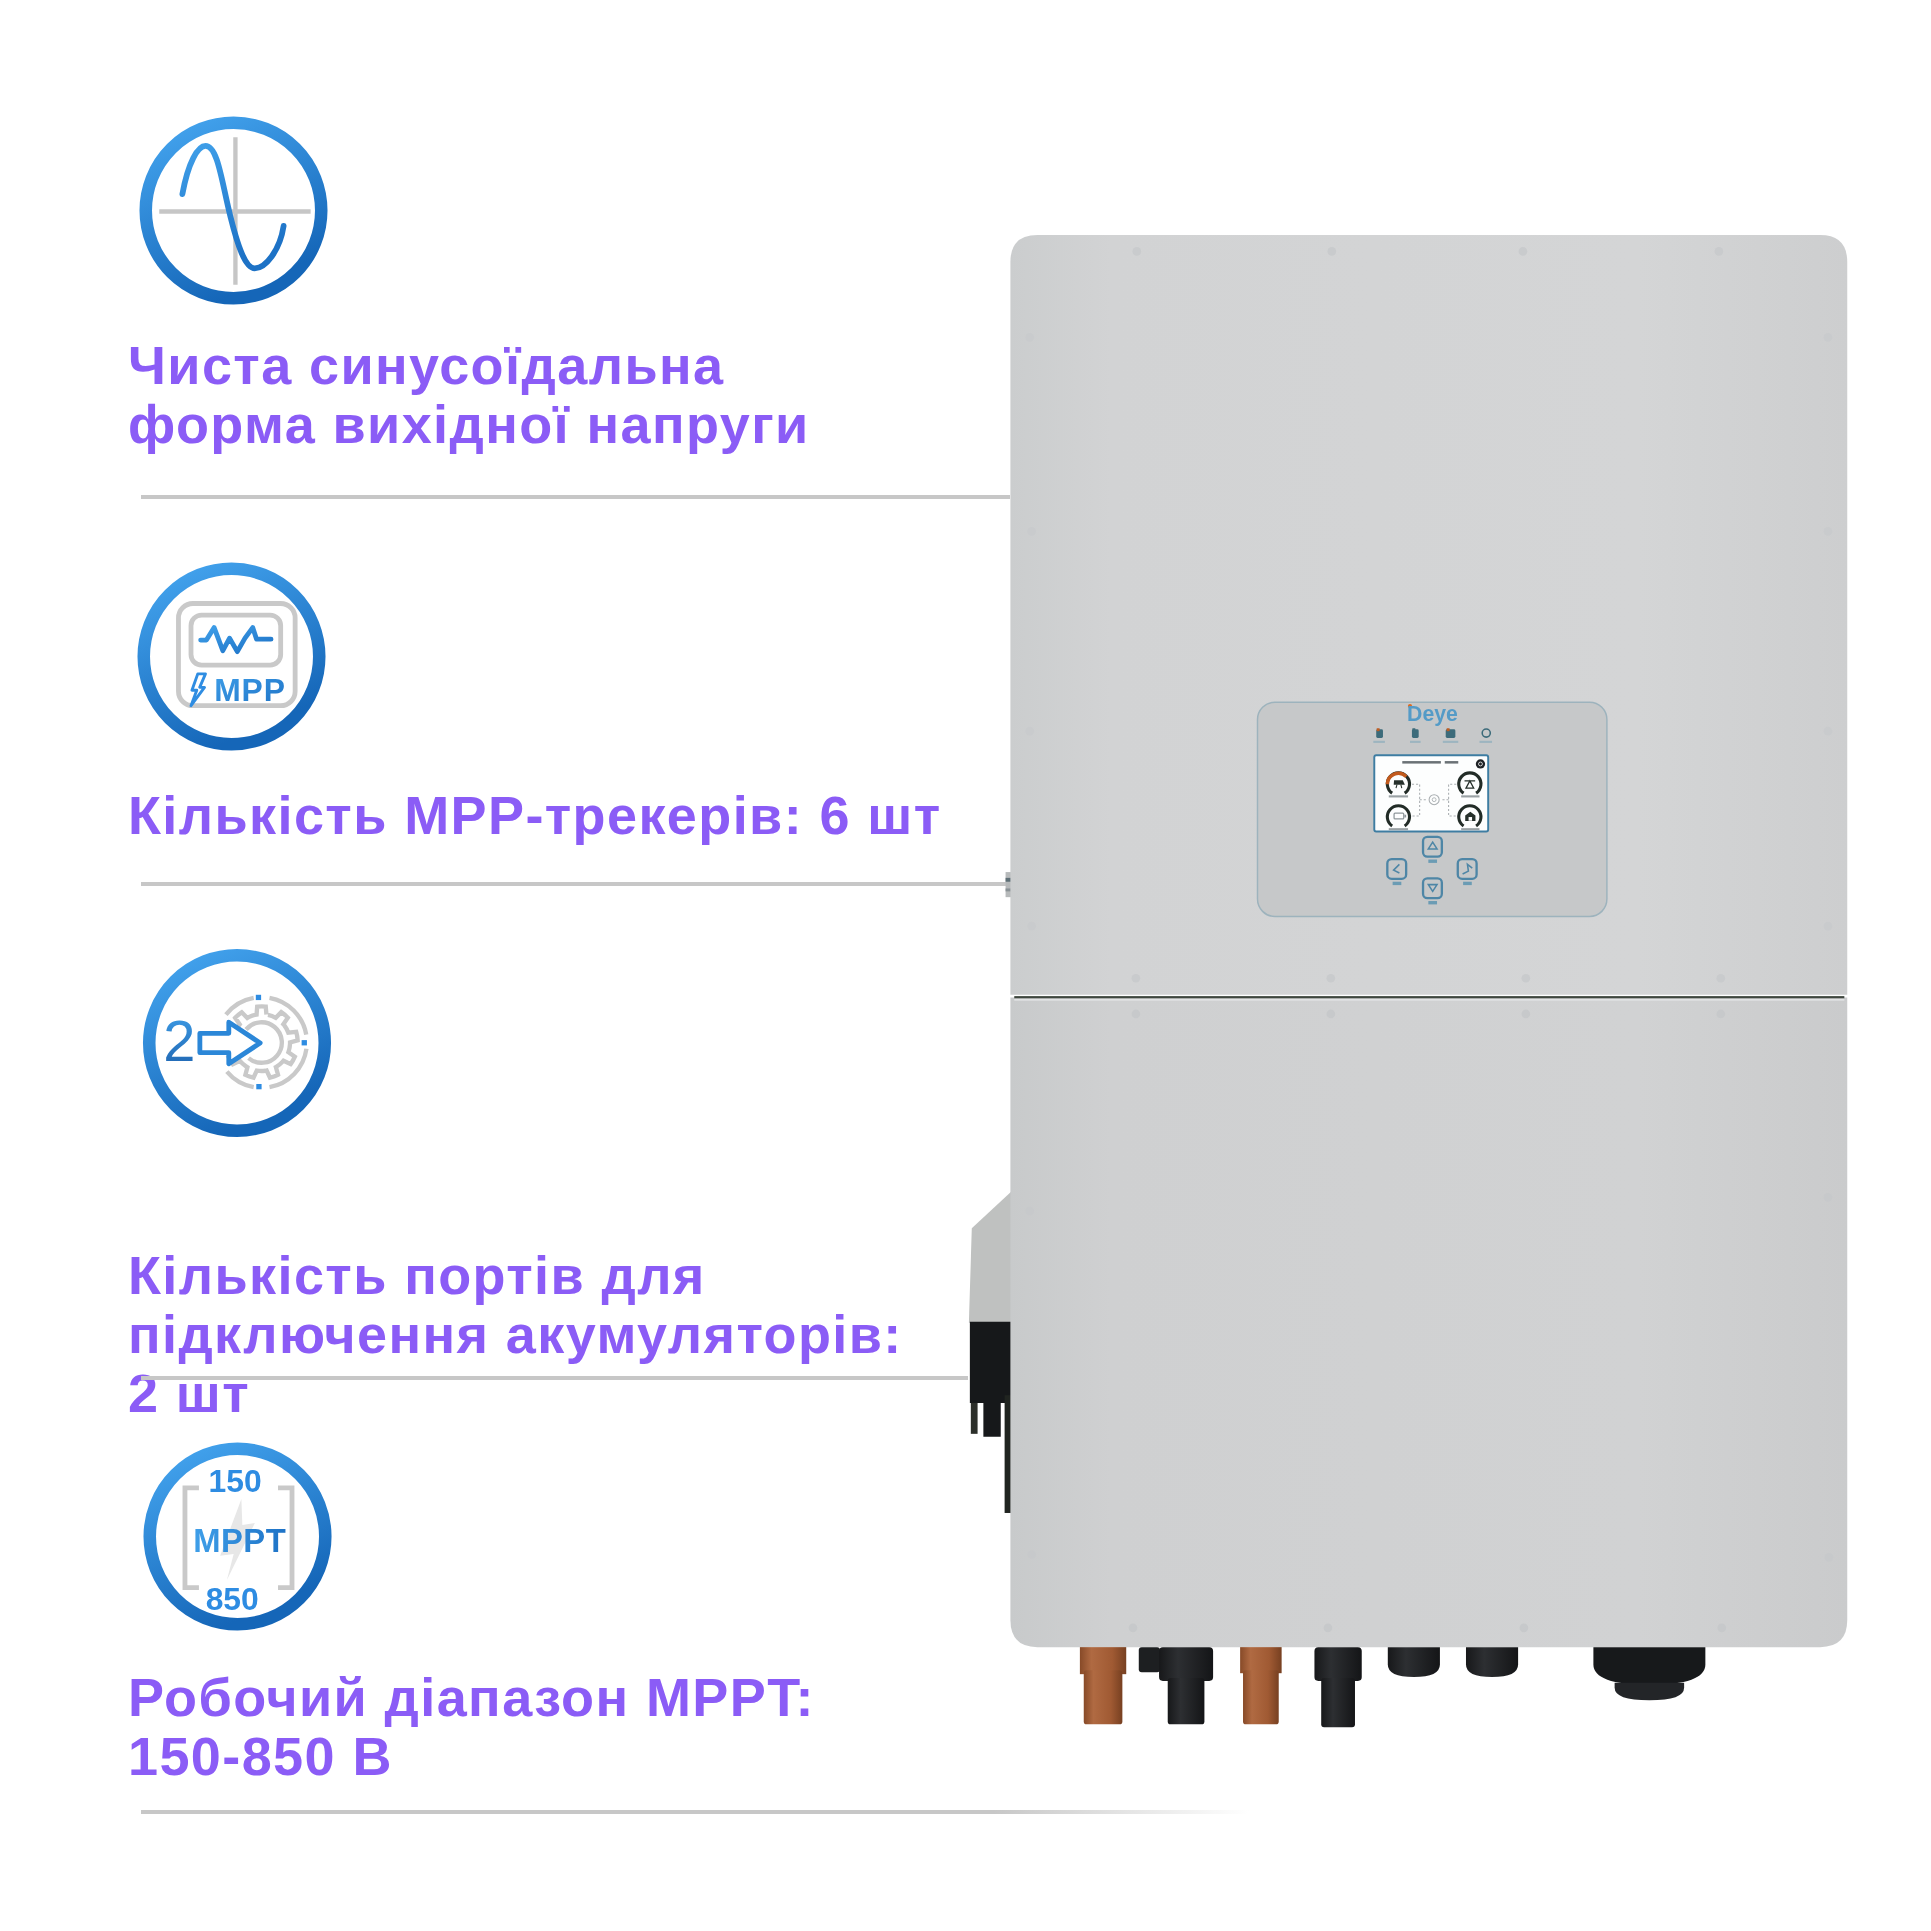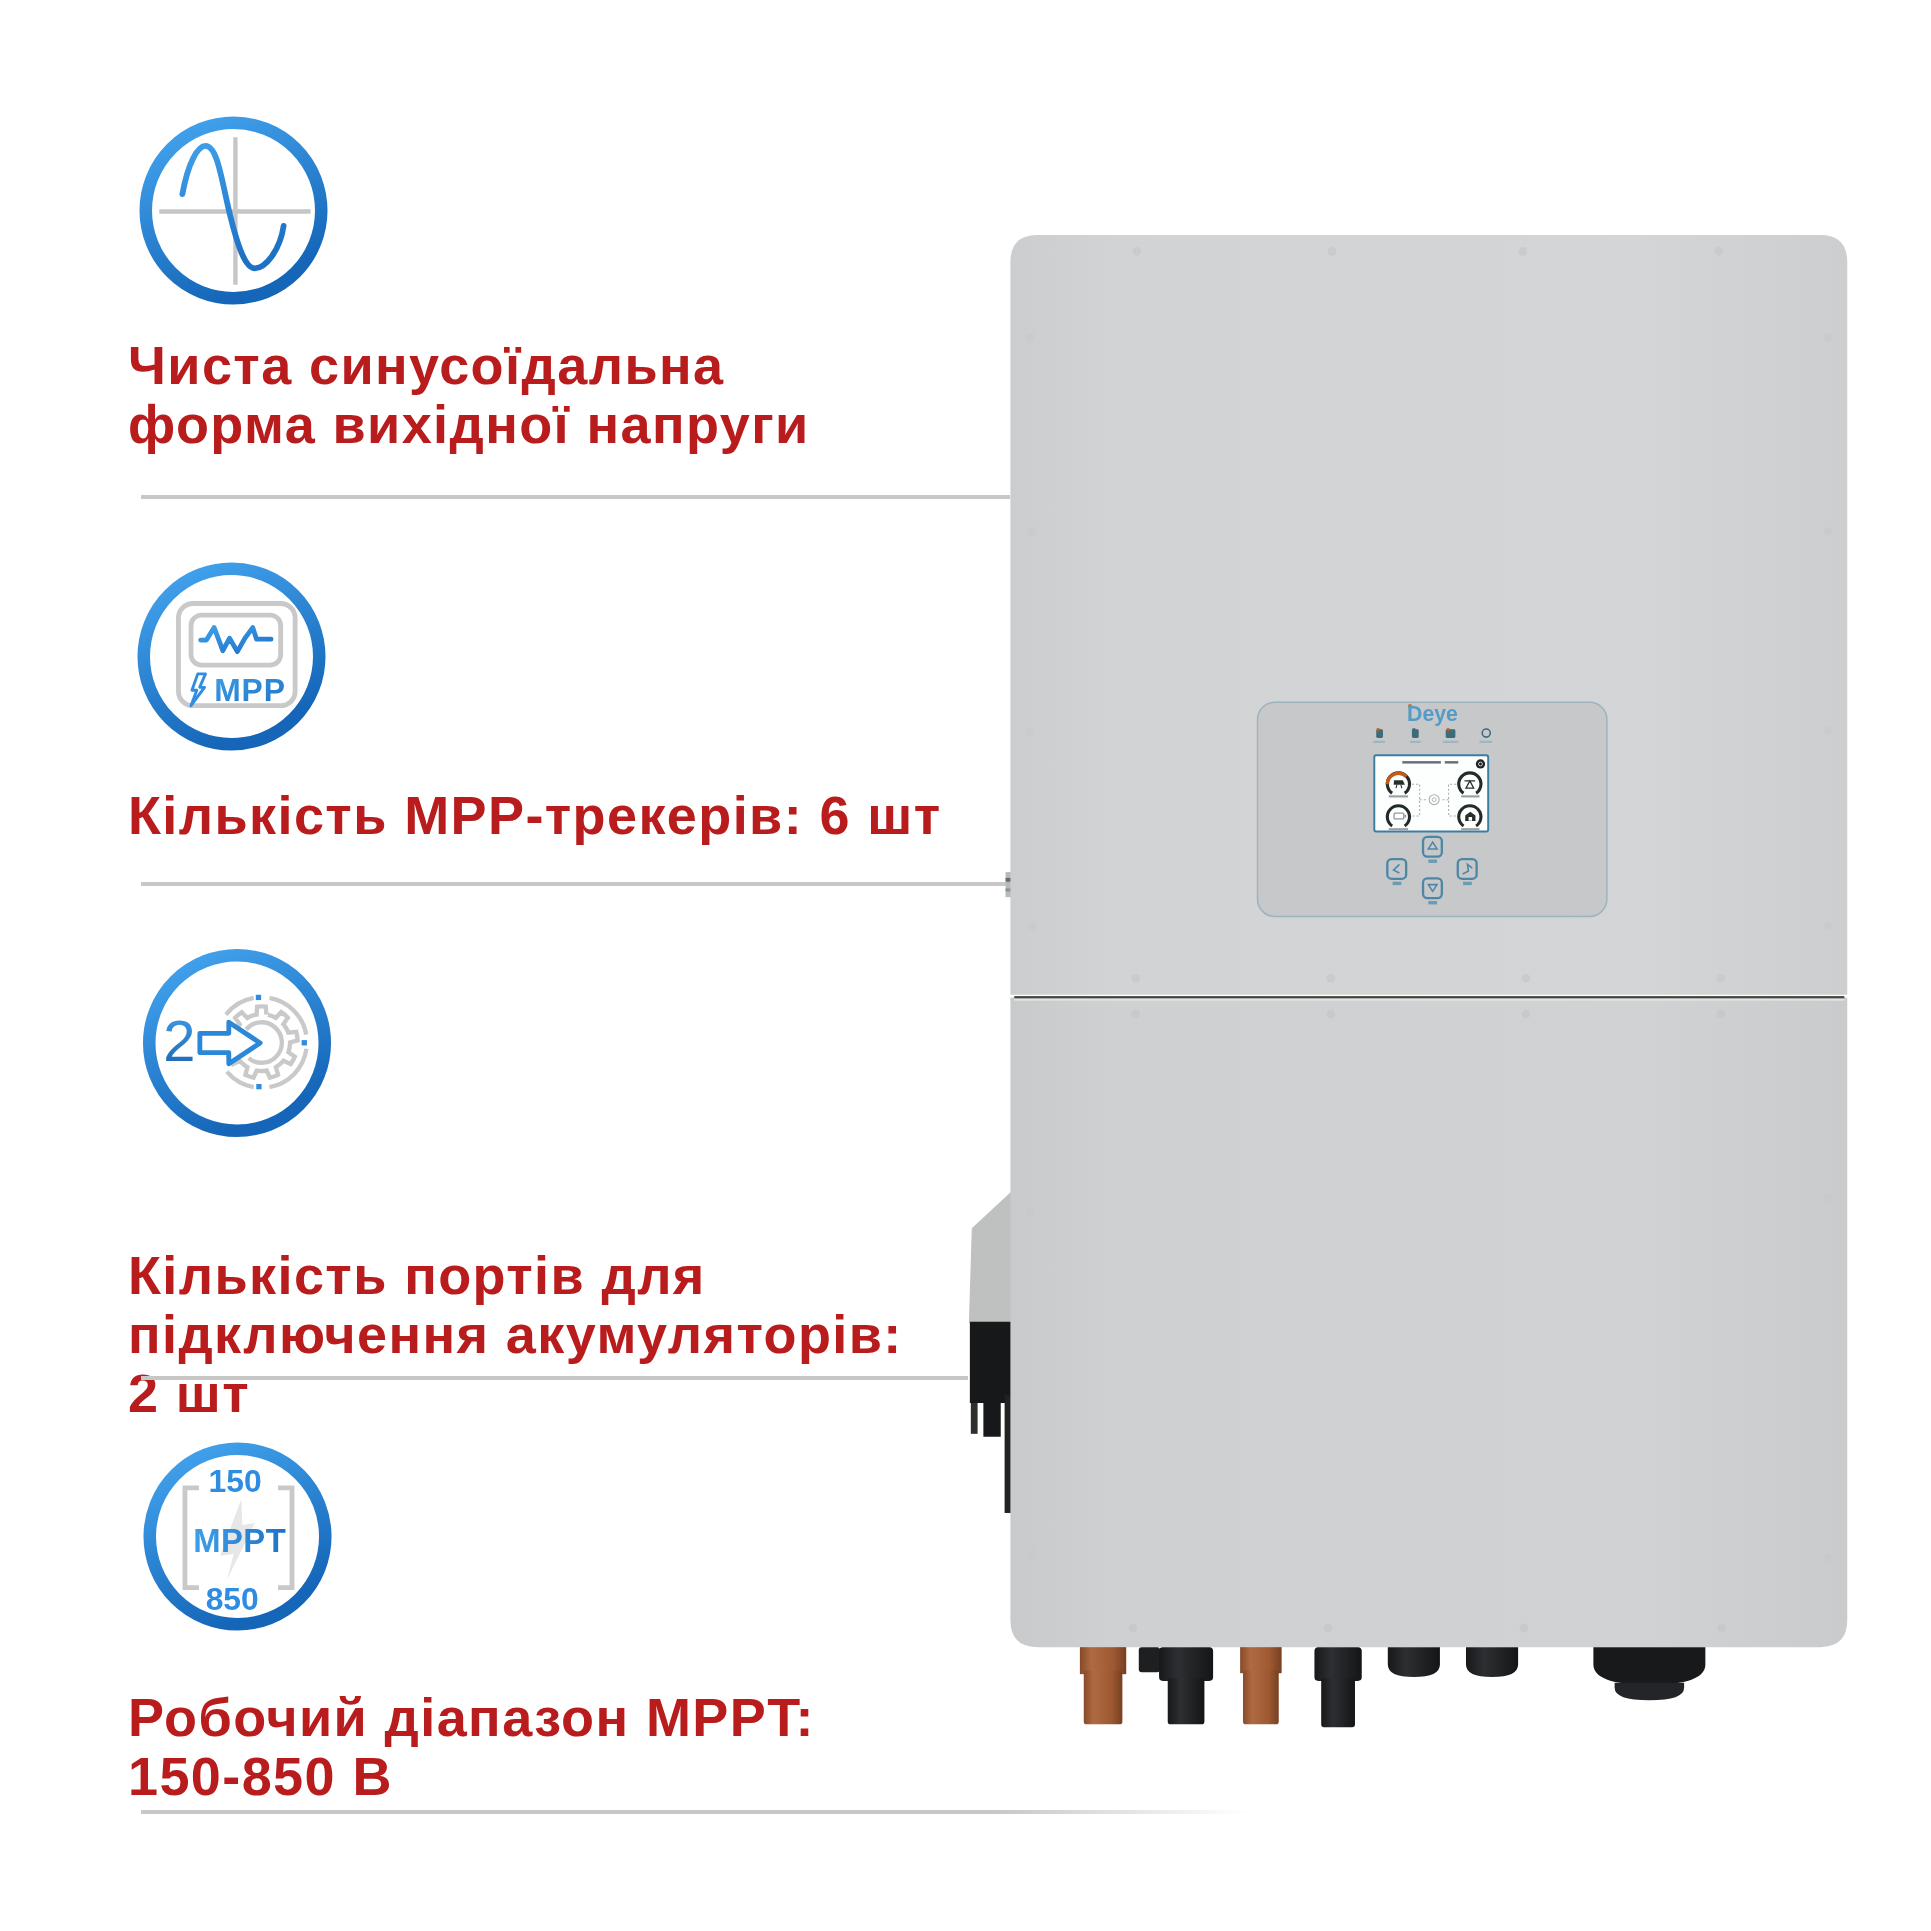--- a/index.html
+++ b/index.html
@@ -1,19 +1,19 @@
 <!DOCTYPE html>
 <html><head>
 <meta charset="utf-8">
 <style>
   html,body{margin:0;padding:0;}
   body{width:1931px;height:1931px;position:relative;background:#ffffff;overflow:hidden;
        font-family:"Liberation Sans", sans-serif;}
   .abs{position:absolute;}
-  .txt{position:absolute;left:128px;color:#b91c1c;font-weight:700;font-size:54px;line-height:59px;letter-spacing:1.4px;white-space:nowrap;}
+  .txt{position:absolute;left:128px;color:#8b5cf6;font-weight:700;font-size:54px;line-height:59px;letter-spacing:1.4px;white-space:nowrap;}
   .hr{position:absolute;left:141px;height:3.9px;background:#c7c7c7;}
 </style>
 </head>
 <body>
 
 <svg class="abs" style="left:139px;top:116px" width="189" height="189" viewBox="0 0 196 196">
   <defs>
     <linearGradient id="ring1" x1="0" y1="0" x2="0.45" y2="1">
       <stop offset="0" stop-color="#46a7f1"></stop>
         <stop offset="1" stop-color="#1566b8"></stop>
@@ -102,21 +102,21 @@
   </defs>
   <circle cx="246" cy="1592" r="91" fill="#ffffff" stroke="url(#ring4)" stroke-width="13"></circle>
   <path d="M250,1553 L228,1612 L242,1610 L235,1637 L264,1578 L251,1580 Z" fill="#e7e7e7"></path>
   <path d="M206,1541.5 L191.5,1541.5 L191.5,1645 L206,1645" fill="none" stroke="#c9c9c9" stroke-width="5"></path>
   <path d="M288,1541.5 L302.5,1541.5 L302.5,1645 L288,1645" fill="none" stroke="#c9c9c9" stroke-width="5"></path>
   <text x="216" y="1546" font-size="33" font-weight="700" fill="#2e8ce2">150</text>
   <text x="200" y="1608" font-size="34" font-weight="700" letter-spacing="0.5" fill="url(#glyph4)">MPPT</text>
   <text x="213" y="1668" font-size="33" font-weight="700" fill="#2e8ce2">850</text>
 </svg>
 
-<div class="txt" style="top:1668px;margin-top:20px;">Робочий діапазон MPPT:<br>150-850 В</div>
+<div class="txt" style="top:1668px;">Робочий діапазон MPPT:<br>150-850 В</div>
 
 <div class="hr" style="top:1810px;width:1108px;background:linear-gradient(90deg,#c7c7c7 77%,rgba(199,199,199,0));"></div>
 
 <svg class="abs" style="left:966px;top:232px" width="888" height="1506" viewBox="0 0 920 1560">
   <defs>
     <linearGradient id="bodyU" x1="0" y1="0" x2="1" y2="0">
       <stop offset="0" stop-color="#cbcdce"></stop>
         <stop offset="0.12" stop-color="#d2d3d4"></stop>
       <stop offset="0.75" stop-color="#d4d5d6"></stop>
         <stop offset="1" stop-color="#cdcecf"></stop>

